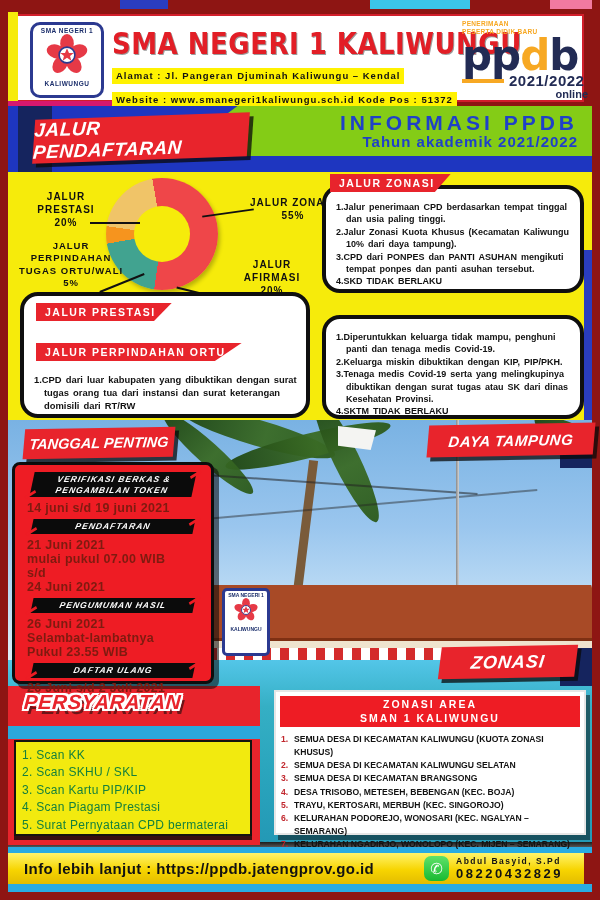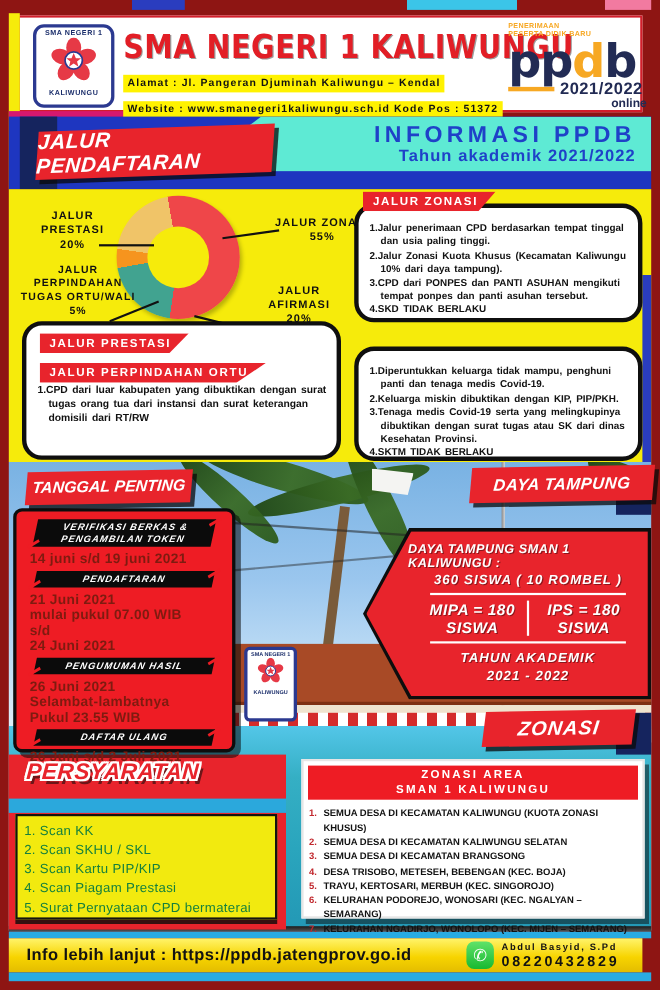--- a/index.html
+++ b/index.html
@@ -32,21 +32,21 @@
   .ppdb .word { font-family:"DejaVu Sans", sans-serif; font-size:42px; font-weight:bold;
                 color:#222B54; line-height:0.95; letter-spacing:-1px; }
   .ppdb .word .d { color:#F7A823; }
   .ppdb .yr-row { display:flex; align-items:center; margin-top:-4px; }
   .ppdb .dash { width:42px; height:4px; background:#F7A823; margin-right:5px; }
   .ppdb .year { font-size:15px; font-weight:bold; color:#222B54; letter-spacing:0.5px; }
   .ppdb .online { text-align:right; font-size:11px; font-weight:bold; color:#222B54; margin-top:-1px; }
 
   
   .blue-band { left:8px; top:106px; width:584px; height:66px; background:#1E36C0; }
-  .info-shape { left:170px; top:106px; width:422px; height:50px; background:#5eead4;
+  .info-shape { left:170px; top:106px; width:422px; height:50px; background:#84cc16;
                 clip-path:polygon(16% 0, 100% 0, 100% 100%, 0 100%);
                 display:flex; flex-direction:column; justify-content:center; align-items:flex-end;
                 padding:2px 14px 2px 0; }
   .info-title { color:#1F41C8; font-size:21px; font-weight:bold; letter-spacing:4px; line-height:1.05; }
   .info-sub { color:#1F41C8; font-size:15px; font-weight:bold; letter-spacing:1px; line-height:1.1; }
   .navy-chip-left { left:18px; top:106px; width:34px; height:66px; background:#15245E; }
   .banner-red { background:#E8242C; color:#fff; font-style:italic; font-weight:bold;
                 display:flex; align-items:center; justify-content:center;
                 box-shadow:4px 4px 0 rgba(10,10,10,0.75); }
   .jp-banner { left:34px; top:116px; width:214px; height:44px; font-size:19px;
@@ -68,21 +68,21 @@
   .ln1 { left:90px; top:222px; width:50px; }
   .ln2 { left:202px; top:212px; width:52px; transform:rotate(-8deg); }
   .ln3 { left:98px; top:282px; width:48px; transform:rotate(-22deg); }
   .ln4 { left:176px; top:292px; width:46px; transform:rotate(14deg); }
 
   .tag { position:absolute; background:#E8242C; color:#fff; font-weight:bold; font-size:10.5px;
          letter-spacing:1.5px; padding:3px 16px 3px 9px;
          clip-path:polygon(0 0,100% 0,87% 100%,0 100%); z-index:5; }
   .tag-dot { position:absolute; left:-13px; top:3px; width:10px; height:10px; border-radius:50%;
              background:#E8242C; }
-  .tag.inflow { position:relative; display:inline-block; margin:2px 0 0 2px; }
+  .tag.inflow { position:relative; display:inline-block; margin:2px 0 13px 2px; }
 
   .info-box { position:absolute; background:#fff; border:4px solid #0f0f0f; border-radius:18px;
               color:#111; font-weight:bold; padding:8px 8px 6px 10px; }
   .info-box p { font-size:9px; line-height:1.38; padding-left:10px; text-indent:-10px; word-spacing:1.5px; }
   .box-zonasi { left:322px; top:185px; width:262px; height:108px; padding-top:12px; }
   .box-afirmasi { left:322px; top:315px; width:262px; height:104px; padding-top:12px; font-size:8.8px; }
   .box-left { left:20px; top:292px; width:290px; height:126px; padding-top:5px; }
   .tag-zonasi { left:330px; top:174px; }
   .tag-afirmasi { left:330px; top:304px; }
 
@@ -338,34 +338,20 @@
     <div class="tp-banner ml">PENGUMUMAN HASIL</div>
     <div class="tp-body ml">26 Juni 2021
 Selambat-lambatnya
 Pukul 23.55 WIB</div>
     <div class="tp-banner ml">DAFTAR ULANG</div>
     <div class="tp-body ml">26 Juni s/d 2 Juli 2021</div>
   </div>
 
   <div class="abs navy-chip-dt"></div>
   <div class="abs banner-red dt-title">DAYA TAMPUNG</div>
-  <div class="abs dt-outer">
-    <div class="dt-inner">
-      <div class="dt-l1">DAYA TAMPUNG SMAN 1 KALIWUNGU :</div>
-      <div class="dt-l2">360 SISWA ( 10 ROMBEL )</div>
-      <div class="dt-hr"></div>
-      <div class="dt-row">
-        <div class="dt-cell">MIPA  = 180 SISWA</div>
-        <div class="dt-cell">IPS  = 180 SISWA</div>
-      </div>
-      <div class="dt-hr"></div>
-      <div class="dt-tahun ml">TAHUN AKADEMIK
-2021 - 2022</div>
-    </div>
-  </div>
 
   <div class="abs navy-chip-z"></div>
   <div class="abs banner-red z-title">ZONASI</div>
   <div class="abs z-box">
     <div class="z-head ml">ZONASI  AREA
 SMAN  1  KALIWUNGU</div>
     <div class="z-items">
       <div class="z-item">
           <span class="num">1.</span>
           <span>SEMUA DESA DI KECAMATAN KALIWUNGU (KUOTA ZONASI KHUSUS)</span>

